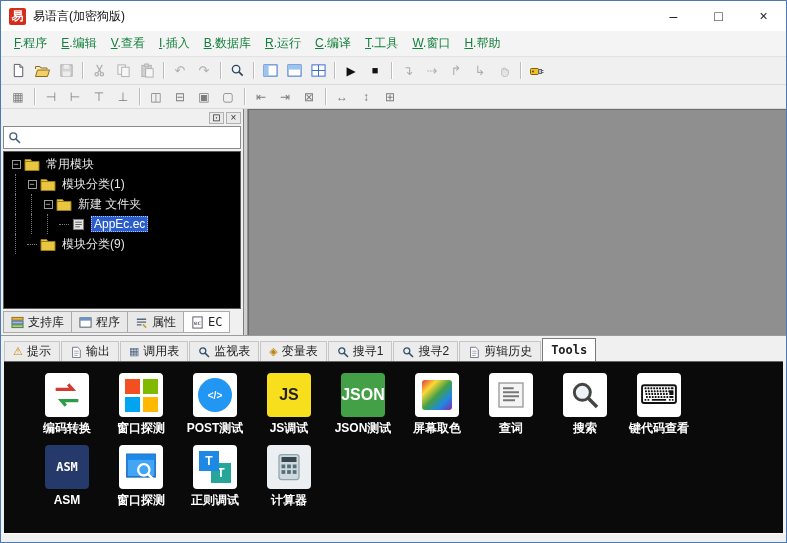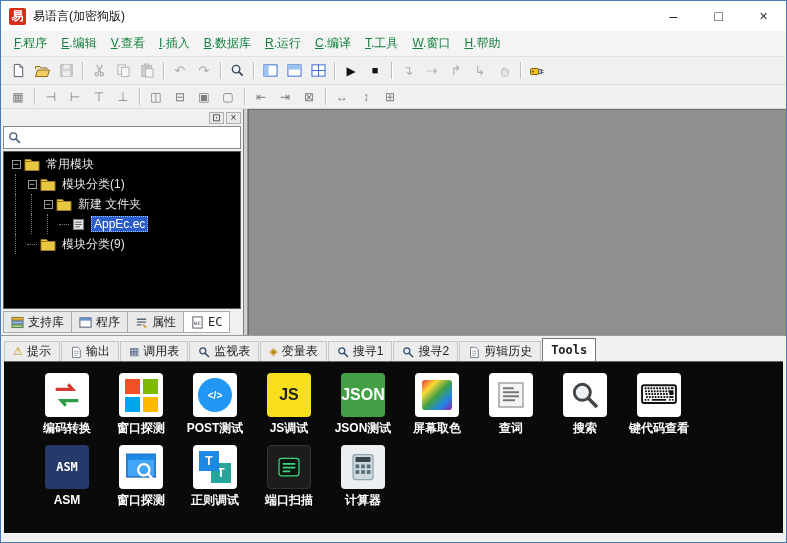--- a/index.html
+++ b/index.html
@@ -626,31 +626,20 @@
               <div style="position:relative;width:32px;height:32px">
                 <div style="position:absolute;right:0;bottom:0;width:20px;height:20px;background:#26a69a;color:#fff;display:flex;align-items:center;justify-content:center;font-weight:bold;font-size:12px">T</div>
                 <div style="position:absolute;left:0;top:0;width:20px;height:20px;background:#1e88e5;color:#fff;display:flex;align-items:center;justify-content:center;font-weight:bold;font-size:12px">T</div>
               </div>
             </div>
           </div>
           <div class="tool-label">正则调试</div>
         </div>
         <div class="tool">
           <div class="tool-icon">
-            <div class="ti" style="background:#1c1c1c;border:1px solid #333">
-              <svg width="30" height="30" viewBox="0 0 24 24">
-                <rect x="4" y="5" width="16" height="14" rx="2" fill="#101510" stroke="#3bd67f"></rect>
-                <path d="M7 9.5h10M7 12.5h10M7 15.5h6" stroke="#3bd67f" stroke-width="1.4"></path>
-              </svg>
-            </div>
-          </div>
-          <div class="tool-label">端口扫描</div>
-        </div>
-        <div class="tool">
-          <div class="tool-icon">
             <div class="ti" style="background:#eceff1">
               <svg width="30" height="30" viewBox="0 0 24 24">
                 <rect x="4" y="2" width="16" height="20" rx="2" fill="#cfd8dc" stroke="#90a4ae"></rect>
                 <rect x="6" y="4" width="12" height="4" fill="#37474f"></rect>
                 <g fill="#546e7a">
                   <rect x="6" y="10" width="3" height="3"></rect>
                   <rect x="10.5" y="10" width="3" height="3"></rect>
                   <rect x="15" y="10" width="3" height="3"></rect>
                   <rect x="6" y="14.5" width="3" height="3"></rect>
                   <rect x="10.5" y="14.5" width="3" height="3"></rect>

